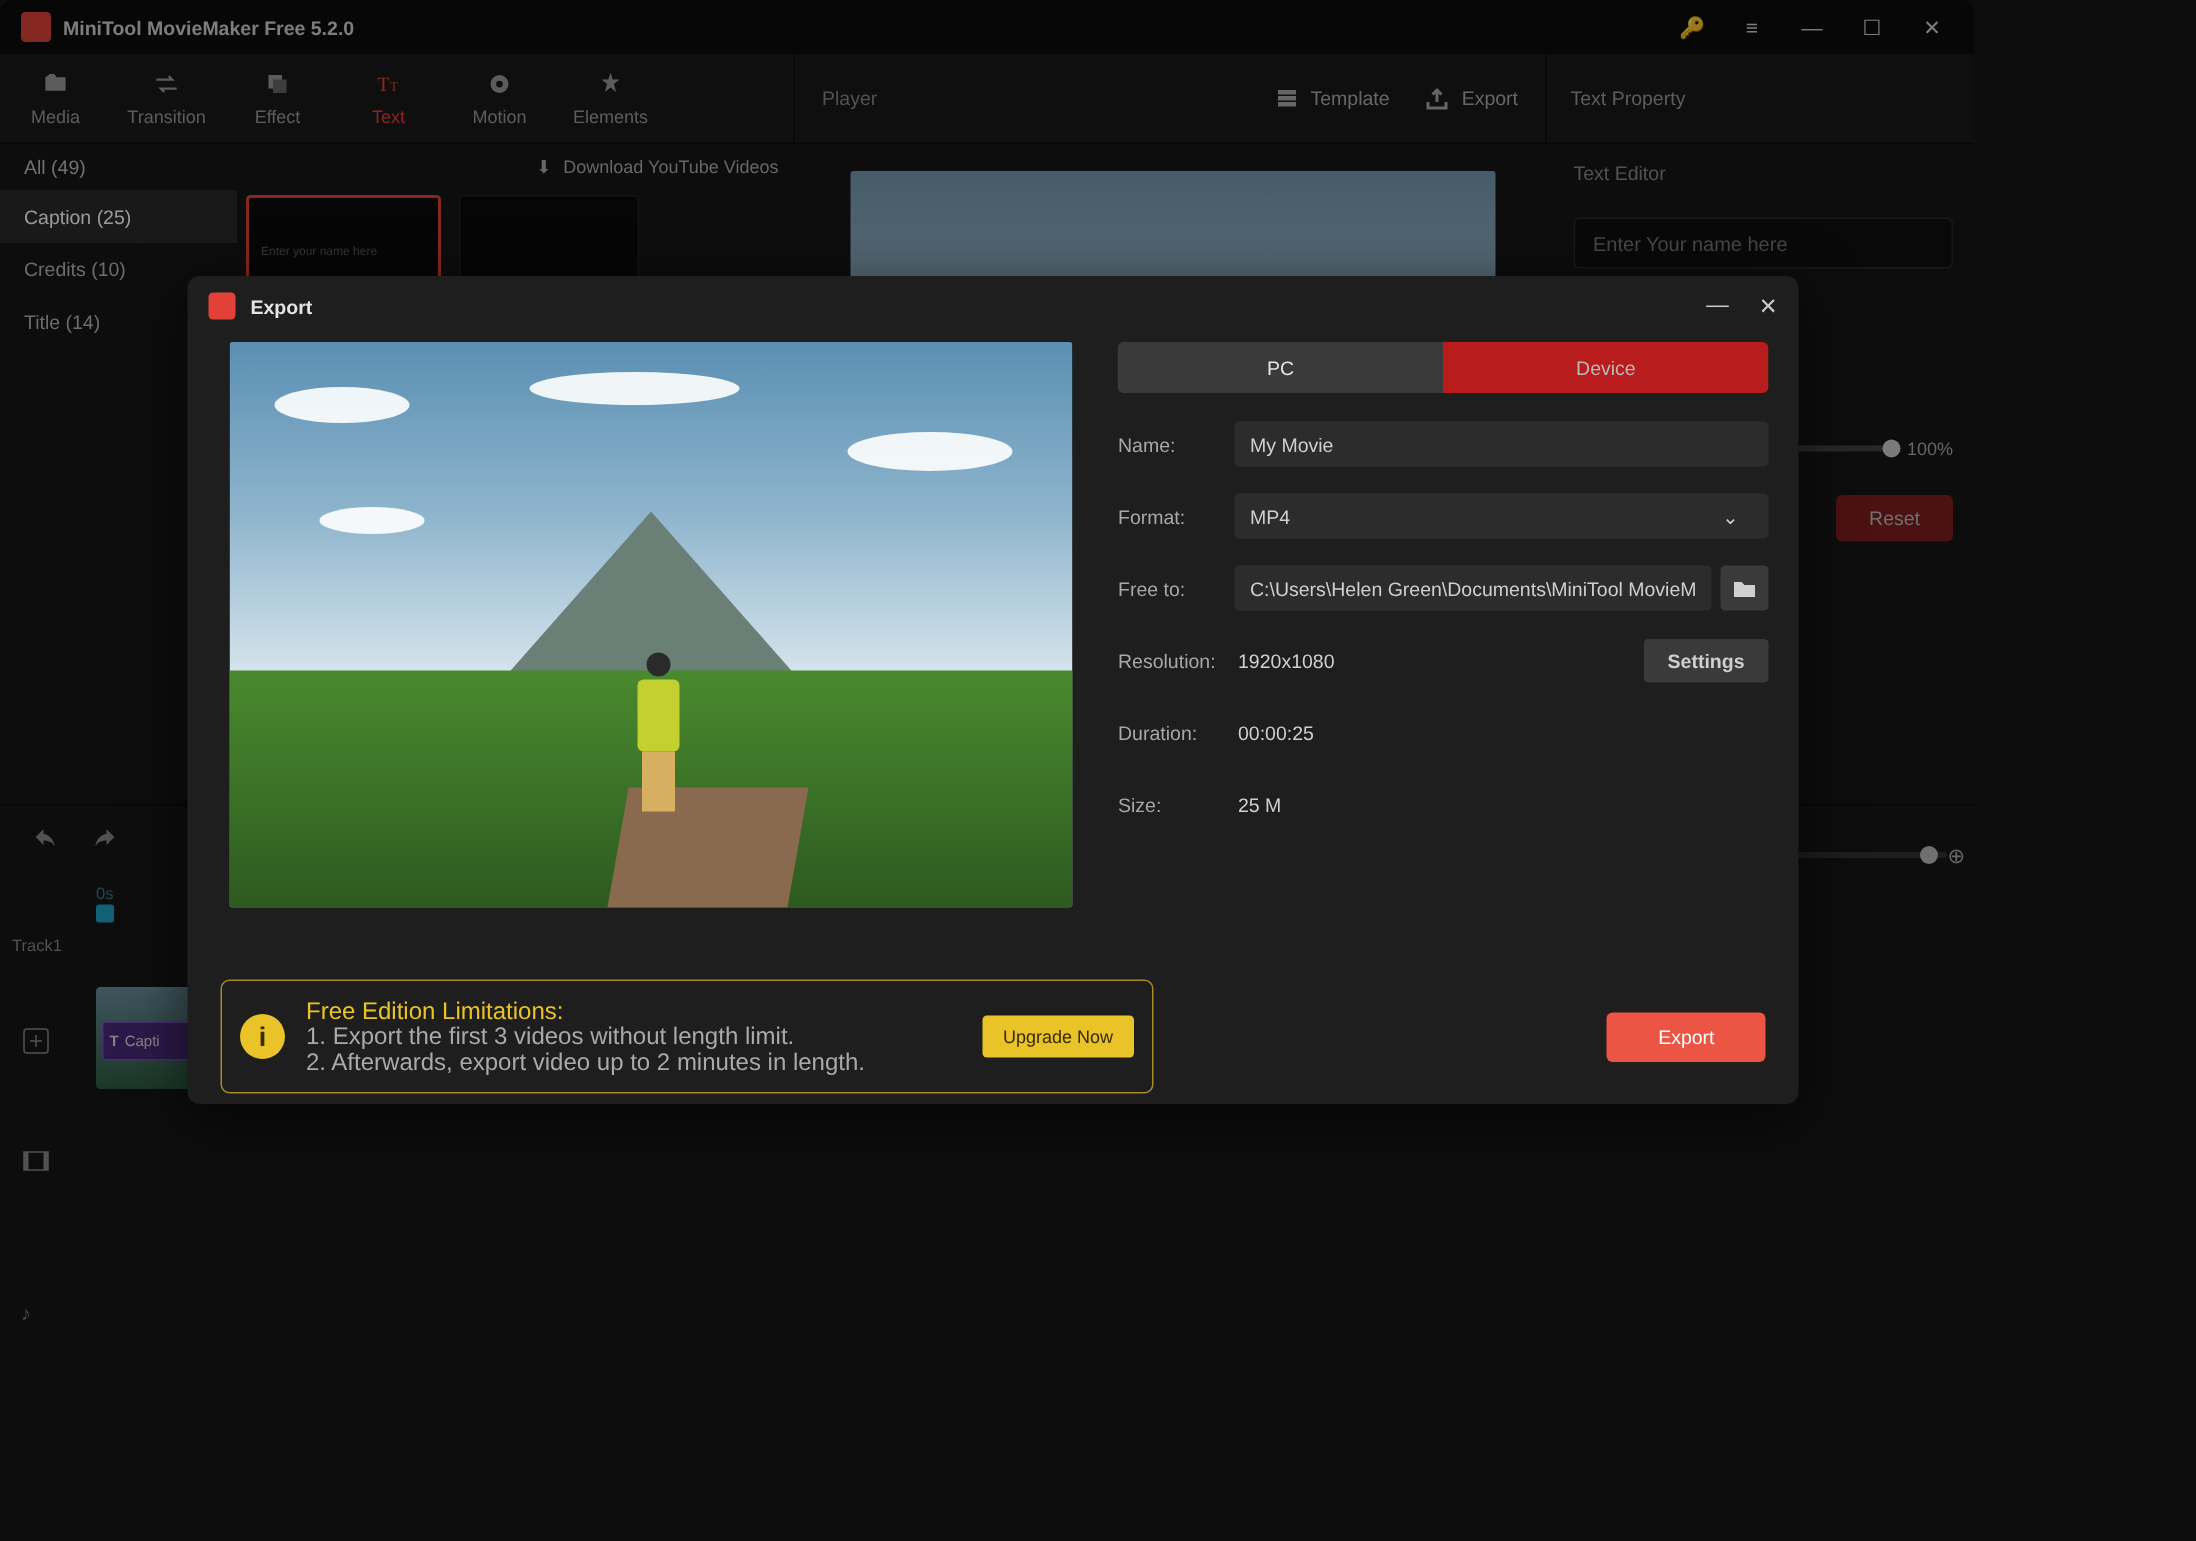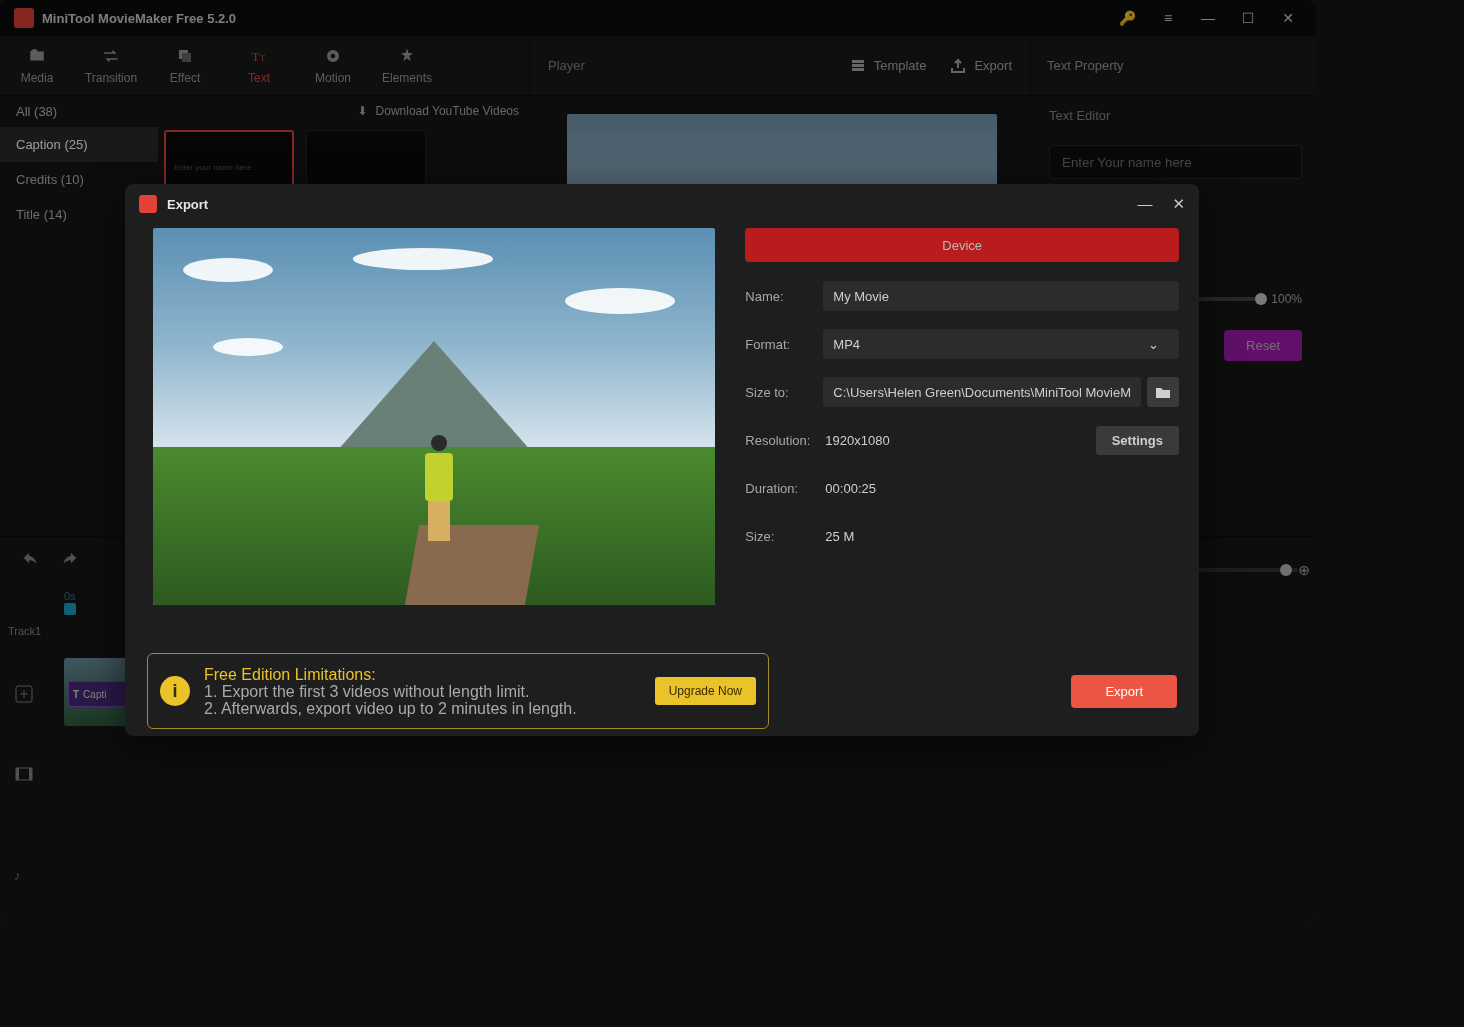--- a/index.html
+++ b/index.html
@@ -31,21 +31,21 @@
 .clip-thumb2{width:118px;height:70px;background:#0a0a0a;border:1px solid #222;border-radius:3px;margin:4px 0 0 12px;display:inline-block;}
 .player-body{flex:1;background:#171717;display:flex;justify-content:center;padding-top:18px;}
 .preview-back{width:430px;height:242px;background:linear-gradient(180deg,#7698b0 0%,#a0bccc 50%,#395 100%);border-radius:2px;}
 .prop-body{width:253px;background:#171717;padding:12px 14px;}
 .prop-body .sect{color:#888;margin-bottom:22px;}
 .name-input{width:100%;height:34px;background:#101010;border:1px solid #2a2a2a;border-radius:4px;padding:0 12px;color:#777;margin-bottom:16px;box-sizing:border-box;}
 .opacity-row{display:flex;align-items:center;gap:10px;color:#aaa;font-size:12px;}
 .slider-track{flex:1;height:4px;background:#444;border-radius:2px;position:relative;}
 .slider-thumb{width:12px;height:12px;background:#ccc;border-radius:50%;position:absolute;right:-6px;top:-4px;}
 .reset-row{display:flex;justify-content:flex-end;margin-top:24px;}
-.reset-btn{background:#a21caf;color:#bbb;padding:8px 22px;border-radius:4px;}
+.reset-btn{background:#7f1d1d;color:#bbb;padding:8px 22px;border-radius:4px;}
 .timeline-area{position:absolute;left:0;right:0;bottom:0;height:386px;background:#171717;}
 .tl-tools{height:44px;display:flex;align-items:center;gap:24px;padding:0 20px;border-top:1px solid #0d0d0d;}
 .tl-tools svg{width:18px;height:18px;fill:#888;}
 .tl-ruler{height:30px;display:flex;align-items:center;padding-left:64px;color:#3a7490;font-size:11px;position:relative;}
 .playhead{position:absolute;left:64px;top:22px;width:12px;height:12px;background:#1ea0c3;border-radius:2px;}
 .tl-tracks{padding-left:8px;}
 .track-row{height:82px;display:flex;align-items:center;}
 .track-row .trackname{width:56px;color:#888;font-size:11px;}
 .track-row .clips{display:flex;gap:2px;height:72px;align-items:center;}
 .tclip{width:140px;height:68px;border-radius:3px;overflow:hidden;display:flex;}
@@ -177,21 +177,21 @@
           </div>
       </div>
     </div>
     <div class="prop-head">
         <span>Text Property</span>
       </div>
   </div>
 
   <div class="body-row">
     <div class="sidepanel">
-      <div style="padding:8px 16px;color:#bbb">All (38)</div>
+      <div style="padding:8px 16px;color:#bbb">All (49)</div>
       <div class="cat active">Caption (25)</div>
       <div class="cat">Credits (10)</div>
       <div class="cat">Title (14)</div>
     </div>
     <div class="library">
       <div class="library-top">
         <span style="width:18px"></span>
         <div class="dl">
             <span>⬇</span>
             <span>Download YouTube Videos</span>
@@ -338,37 +338,38 @@
         <div class="grass"></div>
         <div class="path"></div>
         <div class="person">
             <div class="head"></div>
             <div class="body"></div>
             <div class="legs"></div>
           </div>
       </div>
       <div class="form">
         <div class="tabrow">
+          <div class="tab active">PC</div>
           <div class="tab">Device</div>
         </div>
         <div class="frow">
           <div class="flabel">Name:</div>
           <div class="finput">
               <span>My Movie</span>
             </div>
         </div>
         <div class="frow">
           <div class="flabel">Format:</div>
           <div class="finput" style="justify-content:space-between">
               <span>MP4</span>
               <span class="chev">⌄</span>
             </div>
         </div>
         <div class="frow">
-          <div class="flabel">Size to:</div>
+          <div class="flabel">Free to:</div>
           <div class="finput" style="overflow:hidden;white-space:nowrap">
               <span>C:\Users\Helen Green\Documents\MiniTool MovieM</span>
             </div>
           <div class="browse">
               <svg width="16" height="14" fill="#d0d0d0">
                 <path d="M1 3h5l2 2h7v8H1z"></path>
               </svg>
             </div>
         </div>
         <div class="frow">

